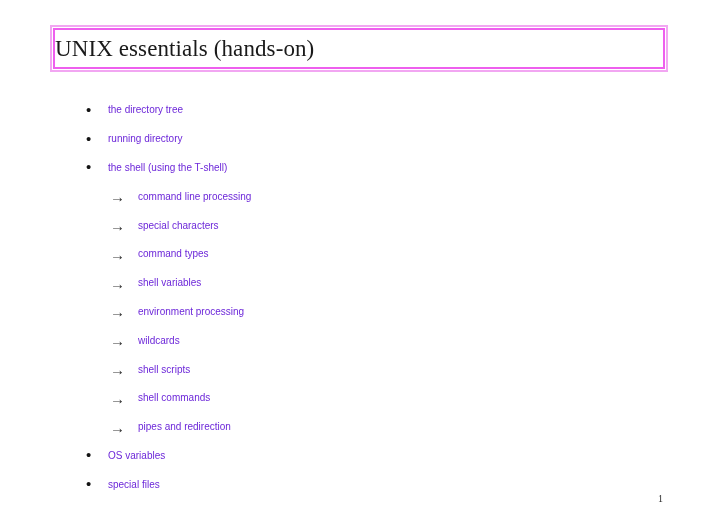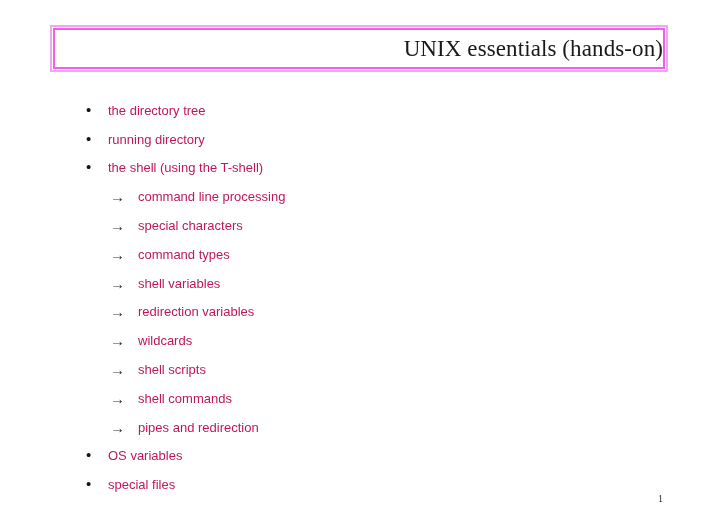--- a/index.html
+++ b/index.html
@@ -35,21 +35,21 @@
     position: absolute;
     left: 1px;
     top: 1px;
     right: 1px;
     bottom: 1px;
     box-sizing: border-box;
     border: 2px solid #ee5fee;
     background: #ffffff;
     display: flex;
     align-items: center;
-    justify-content: flex-end;
+    justify-content: flex-start;
   }
   #title-text {
     font-family: "Liberation Serif", "DejaVu Serif", serif;
     font-size: 23px;
     line-height: 1;
     color: #1a1a1a;
     letter-spacing: 0.1px;
     white-space: nowrap;
   }
 
@@ -83,23 +83,23 @@
     top: -1px;
   }
   .level2 .marker {
     width: 28px;
     font-size: 15px;
     line-height: 1;
     color: #303030;
   }
   .bullet-text {
     font-family: "Liberation Sans", sans-serif;
-    font-size: 13px;
+    font-size: 10px;
     line-height: 1;
-    color: #be185d;
+    color: #6d28d9;
     white-space: nowrap;
   }
 
   
   #page-number {
     position: absolute;
     left: 658px;
     top: 494px;
     font-family: "Liberation Serif", "DejaVu Serif", serif;
     font-size: 10px;
@@ -142,21 +142,21 @@
       <div class="bullet-row level2">
         <span class="marker">→</span>
         <span class="bullet-text">command types</span>
       </div>
       <div class="bullet-row level2">
         <span class="marker">→</span>
         <span class="bullet-text">shell variables</span>
       </div>
       <div class="bullet-row level2">
         <span class="marker">→</span>
-        <span class="bullet-text">redirection variables</span>
+        <span class="bullet-text">environment processing</span>
       </div>
       <div class="bullet-row level2">
         <span class="marker">→</span>
         <span class="bullet-text">wildcards</span>
       </div>
       <div class="bullet-row level2">
         <span class="marker">→</span>
         <span class="bullet-text">shell scripts</span>
       </div>
       <div class="bullet-row level2">

